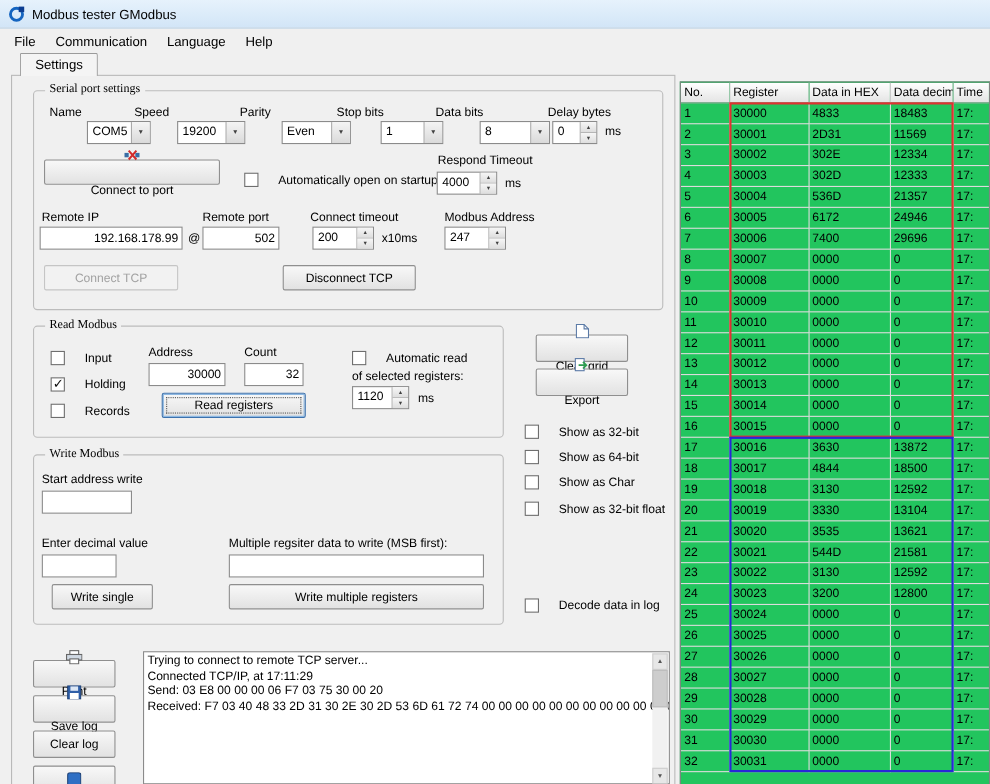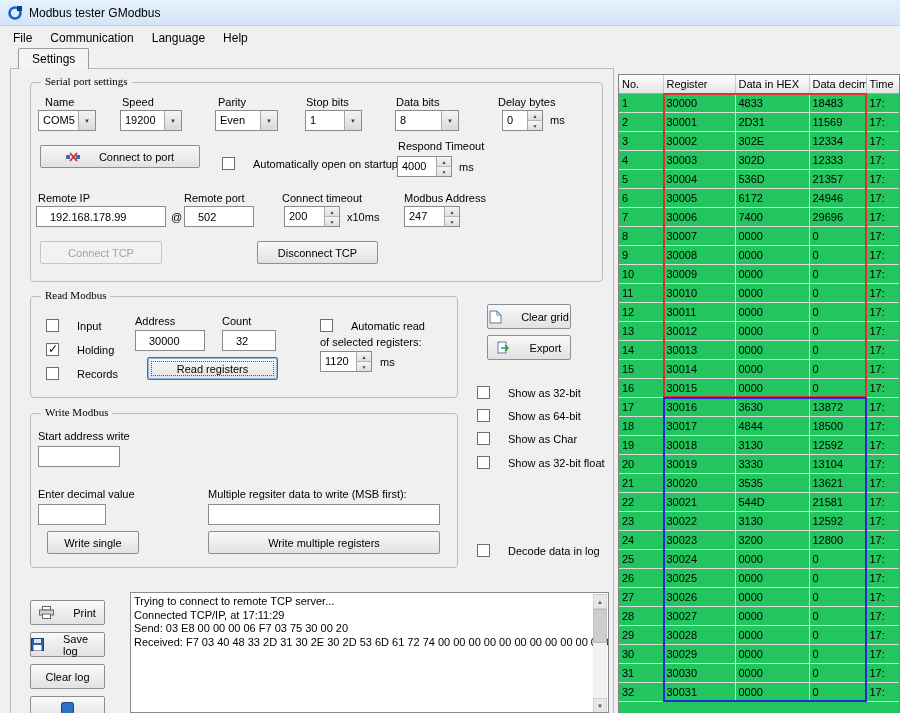--- a/index.html
+++ b/index.html
@@ -23,29 +23,29 @@
     border-radius:2px 2px 0 0; display:flex; align-items:center; font-size:12px; z-index:3; }
   #tabpage { position:absolute; left:10px; top:68px; width:604px; height:650px;
     border:1px solid #b9b9b9; background:#f0f0f0; }
 
   .lbl { position:absolute; white-space:nowrap; font-size:11px; }
   .gb { position:absolute; border:1px solid #bcbcbc; border-radius:4px;font-family:Liberation Serif, serif; }
   .gb > .gbt { position:absolute; top:-8px; left:10px; background:#f0f0f0; padding:0 4px; white-space:nowrap; }
 
   .btn { position:absolute; display:flex; align-items:center; justify-content:center; gap:19px;
     border:1px solid #8f8f8f; border-radius:2px; background:linear-gradient(#f8f8f8,#e2e2e2);
-    font-size:11px; cursor:default; }
+    font-size:11px; cursor:default;flex-direction:column; }
   .btn.disabled { color:#a2a2a2; border-color:#c5c5c5; background:#f2f2f2; }
   .btn.focus { border-color:#3d72ad; box-shadow:0 0 0 1px #8db8e2 inset; }
   .btn.focus::after { content:""; position:absolute; inset:3px; border:1px dotted #555; }
 
   .inp { position:absolute; border:1px solid #8b8b8b; background:#fff; font-size:11px;
-    padding:1px 13px; font-family:inherit; outline:none; }
-
-  .combo { position:absolute; height:21px; border:1px solid #8b8b8b; background:#fff; display:flex; }
+    padding:1px 3px; font-family:inherit; outline:none;text-align:right; }
+
+  .combo { position:absolute; height:21px; border:1px solid #8b8b8b; background:#fff; display:flex;margin-left:41px; }
   .combo .cv { flex:1; padding:3px 2px 0 4px; overflow:hidden; white-space:nowrap; }
   .combo .cb { width:17px; border-left:1px solid #a9a9a9;
     background:linear-gradient(#f4f4f4,#dadada); display:flex; align-items:center; justify-content:center;
     font-size:6px; color:#404040; }
 
   .spin { position:absolute; height:21px; border:1px solid #8b8b8b; background:#fff; display:flex; }
   .spin .sv { flex:1; padding:3px 0 0 4px; overflow:hidden; }
   .spin .sb { width:15px; display:flex; flex-direction:column; border-left:1px solid #a9a9a9; }
   .spin .sb span { flex:1; display:flex; align-items:center; justify-content:center; font-size:5px;
     color:#404040; background:linear-gradient(#f6f6f6,#dedede); }

